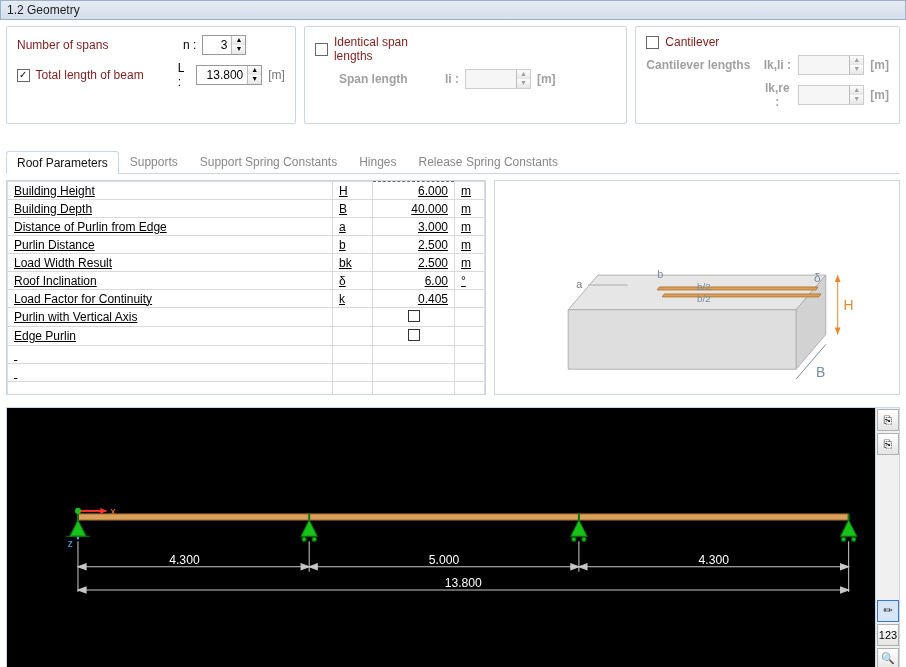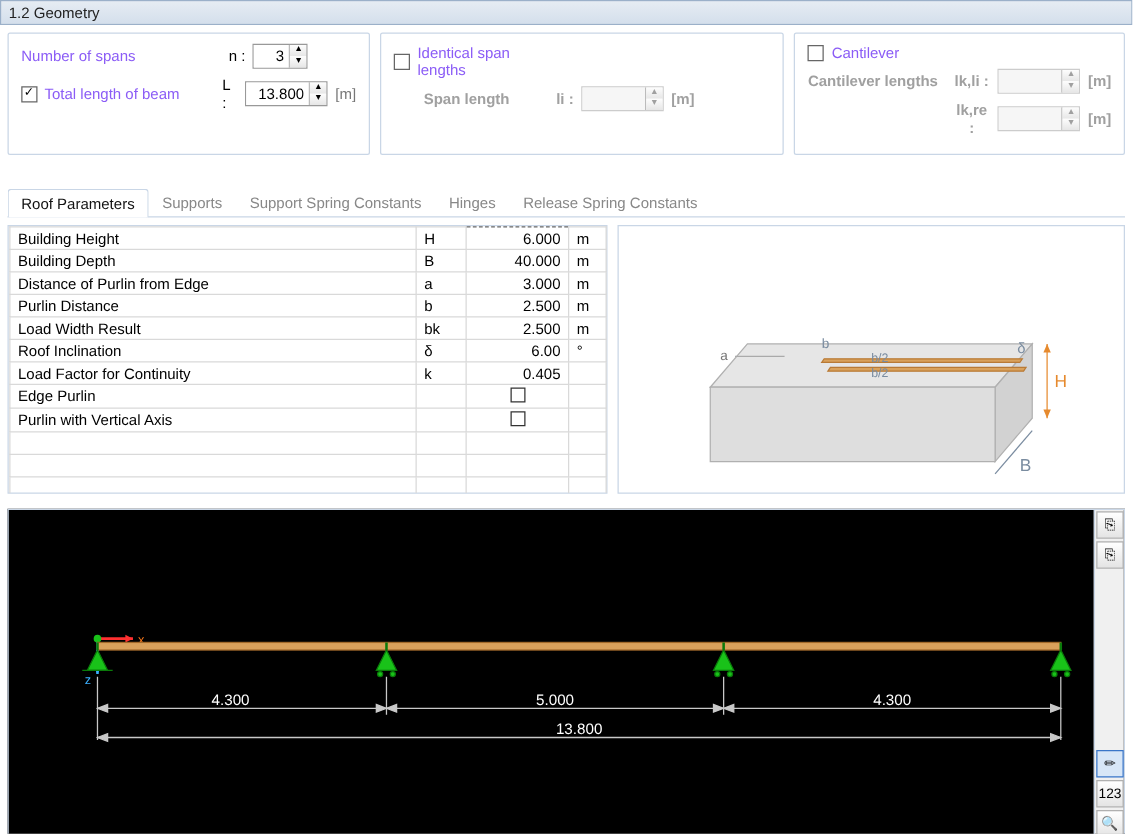--- a/index.html
+++ b/index.html
@@ -39,21 +39,21 @@
 .panel {
   border: 1px solid #c9d6e6;
   border-radius: 2px;
   padding: 8px 10px;
   background: #fff;
 }
 .panel-left { width: 290px; }
 .panel-mid { width: 348px; }
 .panel-right { flex: 1; }
 .row { display: flex; align-items: center; margin-bottom: 6px; gap: 6px; }
-.lbl { color: #8b5cf6; }
+.lbl { color: #7f1d1d; }
 .spin {
   display: inline-flex;
   border: 1px solid #999;
   height: 20px;
   background: #fff;
 }
 .spin input {
   border: none;
   width: 50px;
   text-align: right;
@@ -117,20 +117,21 @@
 .params-table {
   width: 100%;
   border-collapse: collapse;
   font-size: 12px;
 }
 .params-table th, .params-table td {
   border: 1px solid #d9d9d9;
   padding: 1.5px 6px;
   text-align: left;
   height: 18px;
+  text-decoration: underline;
 }
 .params-table .sym { width: 40px; }
 .params-table .val { width: 82px; text-align: right; margin-left: 28px; }
 .params-table .un { width: 30px; }
 .params-table .sel .val { border: 1px dashed #666; }
 .params-table .cbcell { text-align: center; }
 .params-table .cbcell .cb2 {
   width: 12px; height: 12px; border: 1px solid #333; display:inline-block;
 }
 
@@ -319,27 +320,27 @@
                 <td class="val">6.00</td>
                 <td class="un">°</td>
               </tr>
               <tr>
                 <td>Load Factor for Continuity</td>
                 <td class="sym">k</td>
                 <td class="val">0.405</td>
                 <td class="un"></td>
               </tr>
               <tr>
-                <td>Edge Purlin</td>
+                <td>Purlin with Vertical Axis</td>
                 <td class="sym"></td>
                 <td class="val cbcell"><span class="cb2"></span></td>
                 <td class="un"></td>
               </tr>
               <tr>
-                <td>Purlin with Vertical Axis</td>
+                <td>Edge Purlin</td>
                 <td class="sym"></td>
                 <td class="val cbcell"><span class="cb2"></span></td>
                 <td class="un"></td>
               </tr>
               <tr>
                 <td>&nbsp;</td>
                 <td class="sym"></td>
                 <td class="val"></td>
                 <td class="un"></td>
               </tr>

